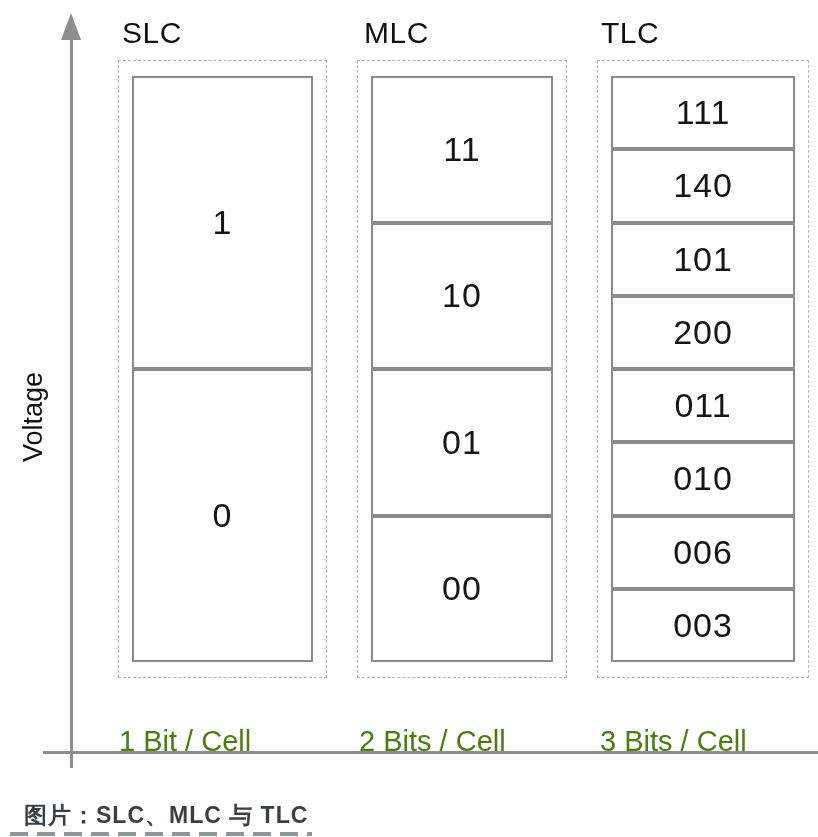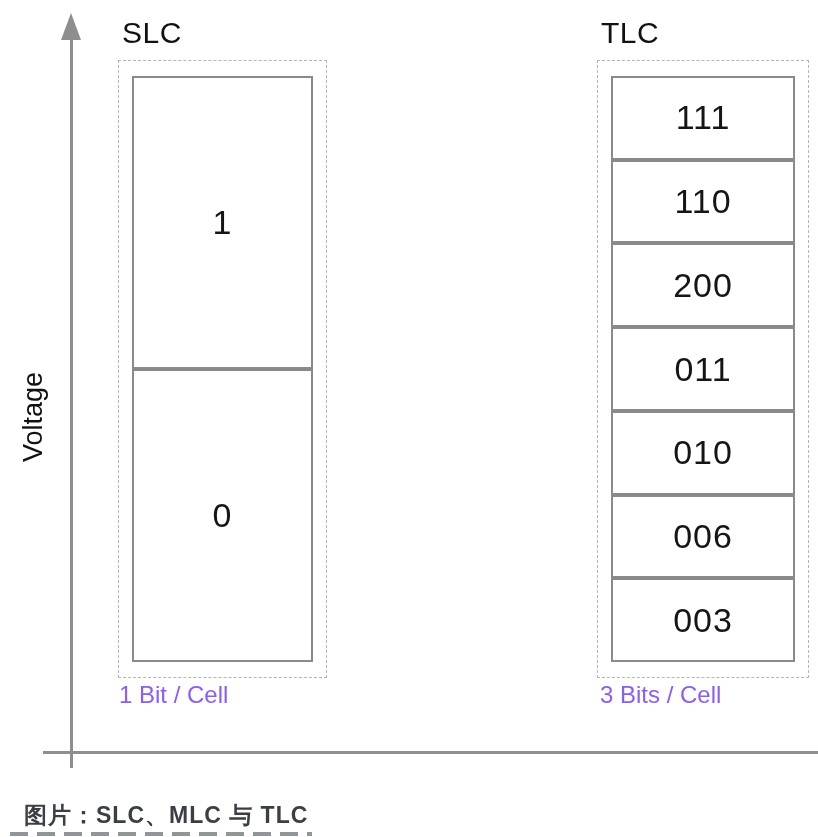--- a/index.html
+++ b/index.html
@@ -100,24 +100,24 @@
     display: flex;
     align-items: center;
     justify-content: center;
     font-size: 34px;
     color: #151515;
     letter-spacing: 1px;
   }
 
   .bits-label {
     position: absolute;
-    top: 681px;
+    top: 725px;
     left: 1px;
-    font-size: 24px;
-    color: #8b5cf6;
+    font-size: 29px;
+    color: #4d7c0f;
     white-space: nowrap;
   }
   .col-mlc .bits-label { left: 2px; }
   .col-tlc .bits-label { left: 3px; }
 
   
   .caption {
     position: absolute;
     left: 24px;
     top: 800px;
@@ -153,26 +153,37 @@
 
   <div class="column col-slc">
     <div class="col-title">SLC</div>
     <div class="cell-group">
         <div class="level-box">1</div>
         <div class="level-box">0</div>
       </div>
     <div class="bits-label">1 Bit / Cell</div>
   </div>
 
+  <div class="column col-mlc">
+    <div class="col-title">MLC</div>
+    <div class="cell-group">
+        <div class="level-box">11</div>
+        <div class="level-box">10</div>
+        <div class="level-box">01</div>
+        <div class="level-box">00</div>
+      </div>
+    <div class="bits-label">2 Bits / Cell</div>
+  </div>
 
   <div class="column col-tlc">
     <div class="col-title">TLC</div>
     <div class="cell-group">
         <div class="level-box">111</div>
-        <div class="level-box">110</div>
+        <div class="level-box">140</div>
+        <div class="level-box">101</div>
         <div class="level-box">200</div>
         <div class="level-box">011</div>
         <div class="level-box">010</div>
         <div class="level-box">006</div>
         <div class="level-box">003</div>
       </div>
     <div class="bits-label">3 Bits / Cell</div>
   </div>
 
   <div class="caption">图片：SLC、MLC 与 TLC</div>

